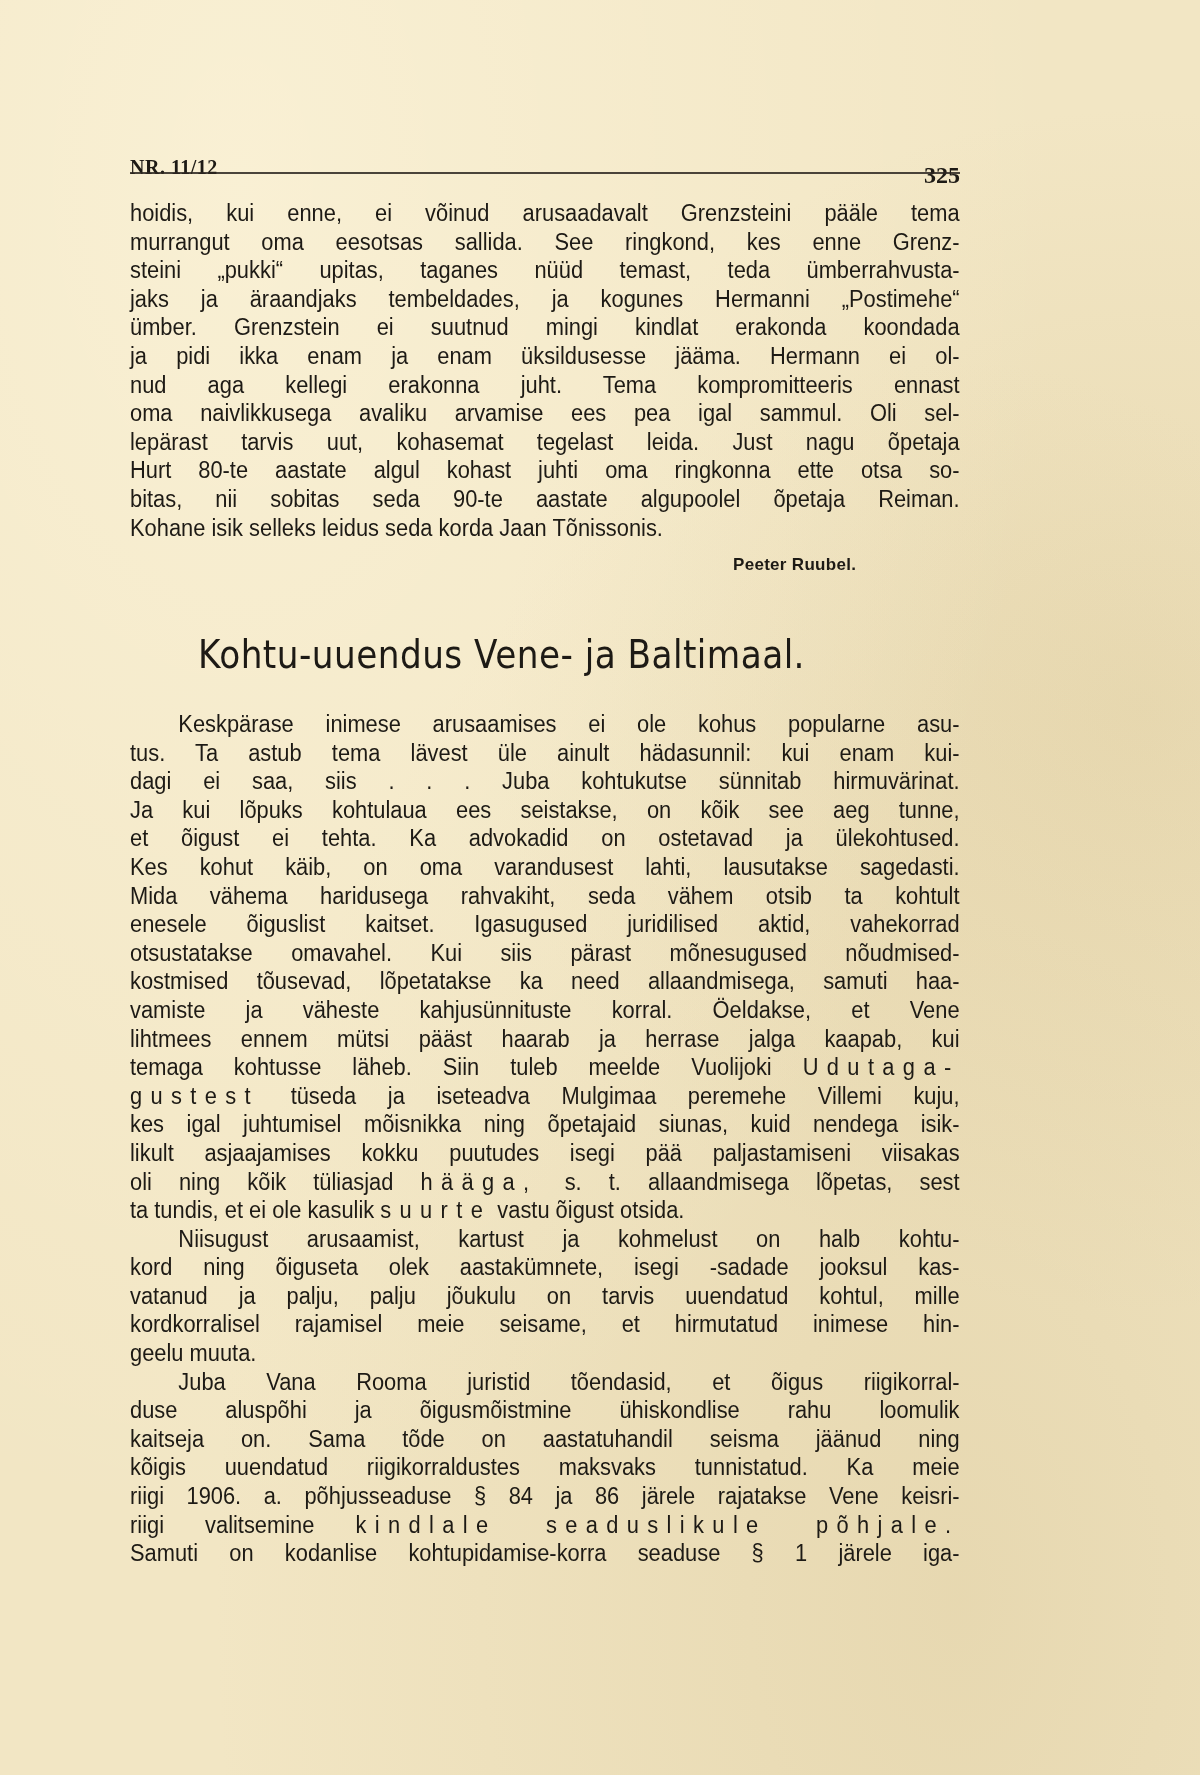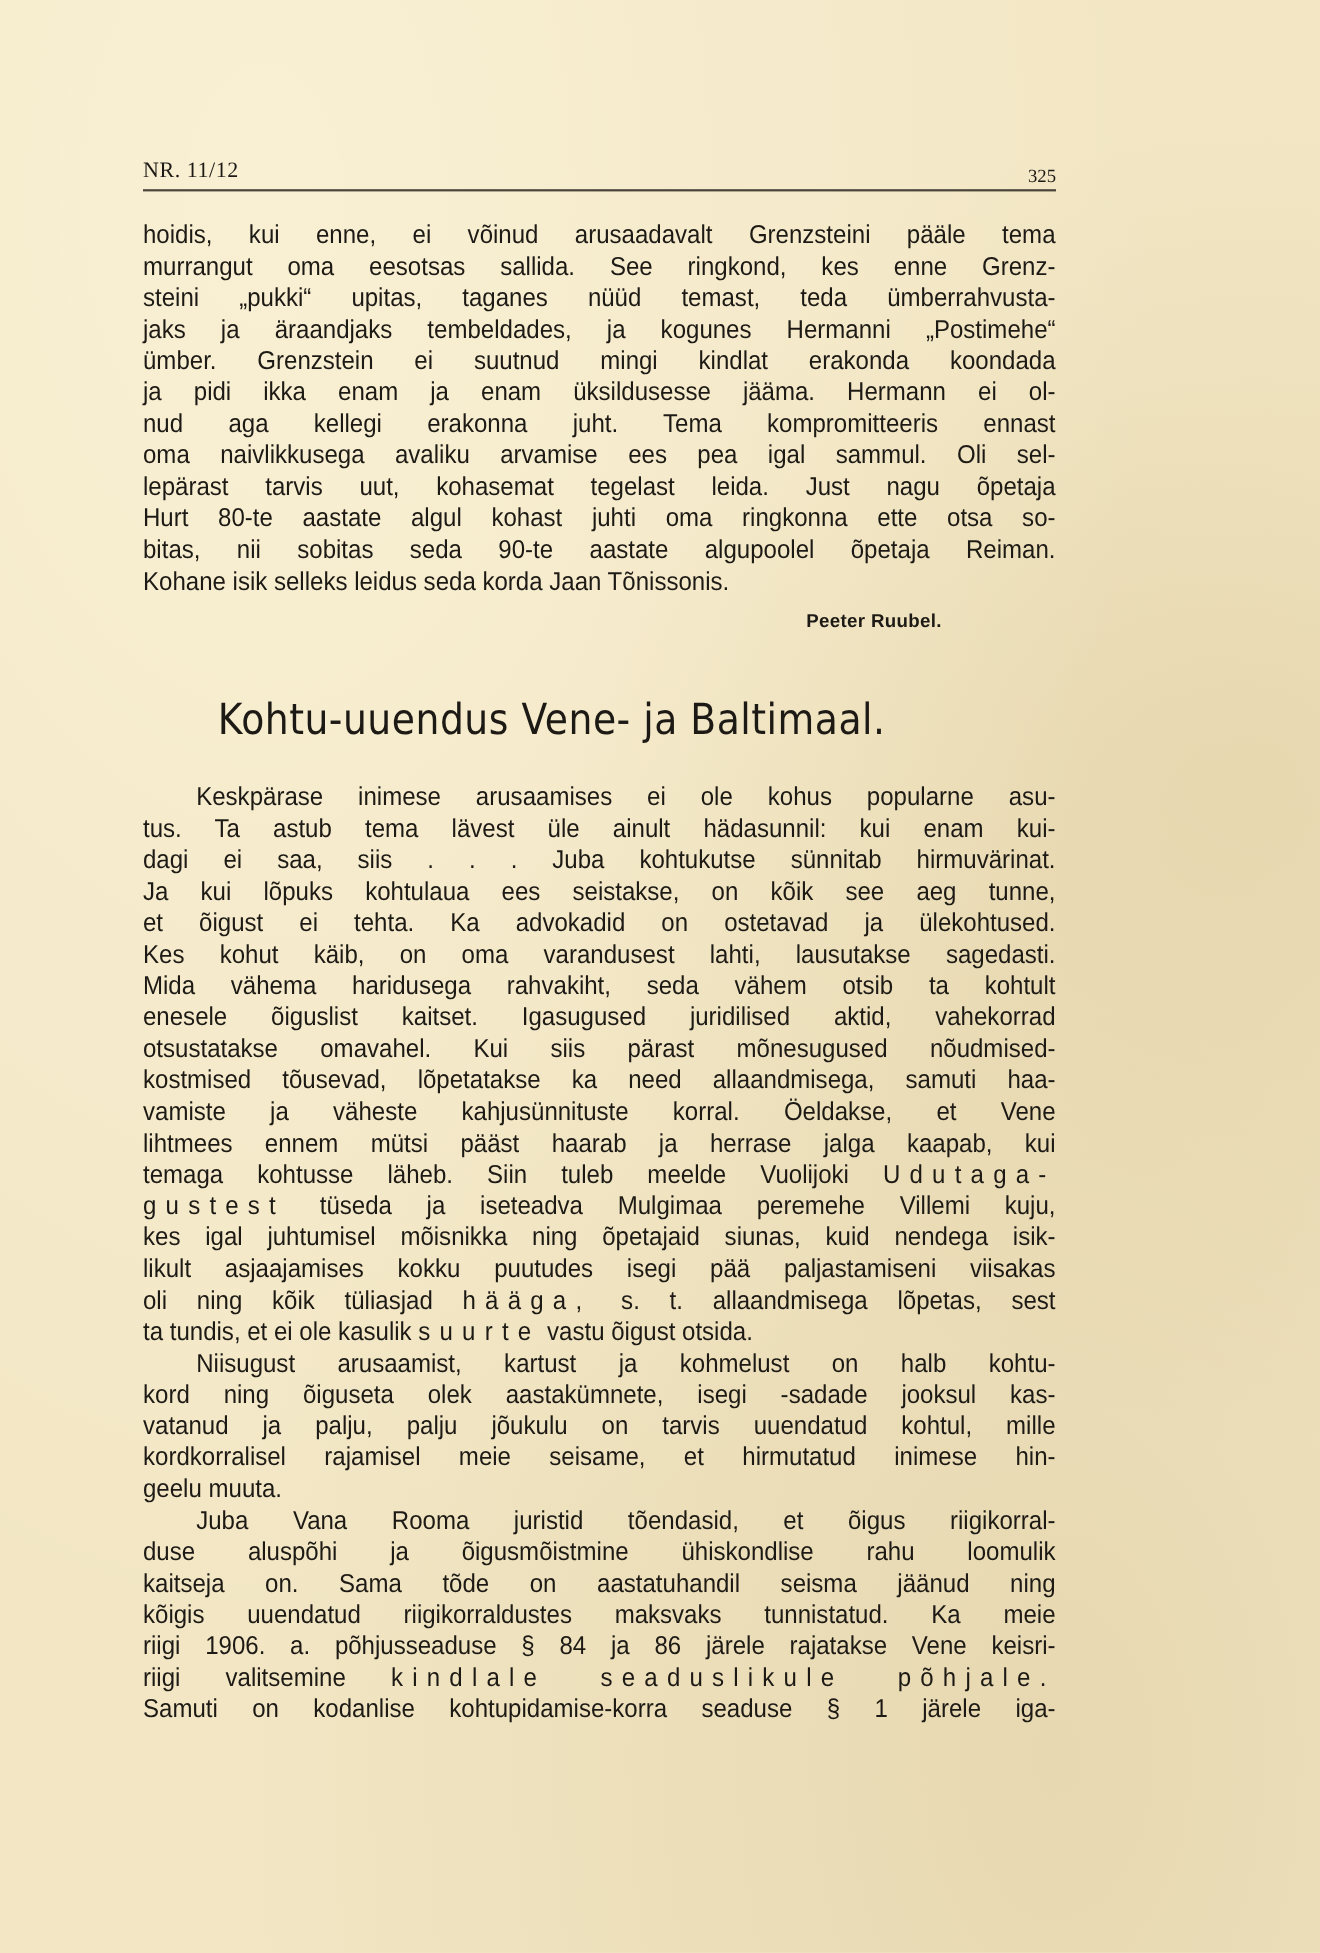--- a/index.html
+++ b/index.html
@@ -9,29 +9,29 @@
     background-image:
       radial-gradient(ellipse at 20% 10%, rgba(255,248,225,0.55), rgba(0,0,0,0) 60%),
       radial-gradient(ellipse at 80% 90%, rgba(210,190,140,0.35), rgba(0,0,0,0) 55%),
       radial-gradient(ellipse at 95% 40%, rgba(215,195,145,0.35), rgba(0,0,0,0) 40%);
     position: relative;
     font-family: "Liberation Sans", sans-serif;
     color: #1d1a15;
   }
   .page { position: absolute; left: 0; top: 0; width: 1200px; height: 1775px; }
   .running-head {
-    position: absolute; left: 130px; top: 136px; width: 830px; height: 40px;
+    position: absolute; left: 130px; top: 148px; width: 830px; height: 40px; font-weight: bold;
   }
   .issue {
     position: absolute; left: 0; top: 8px;
     font-family: "Liberation Serif", serif; font-size: 20px; letter-spacing: 0.5px;
   }
   .pageno {
     position: absolute; right: 0; top: 14px;
-    font-family: "Liberation Serif", serif; font-size: 17px;
+    font-family: "Liberation Serif", serif; font-size: 24px;
   }
   .rule {
     position: absolute; left: 130px; top: 172px; width: 830px; height: 2px;
     background: #2b2620; opacity: 0.85;
   }
   .body-text {
     position: absolute; left: 130px; width: 830px;
     font-family: "Liberation Sans", sans-serif; font-size: 23.5px;
     line-height: 28.6px; text-align: justify; text-align-last: justify;
     transform: scaleX(0.93); transform-origin: left top;

